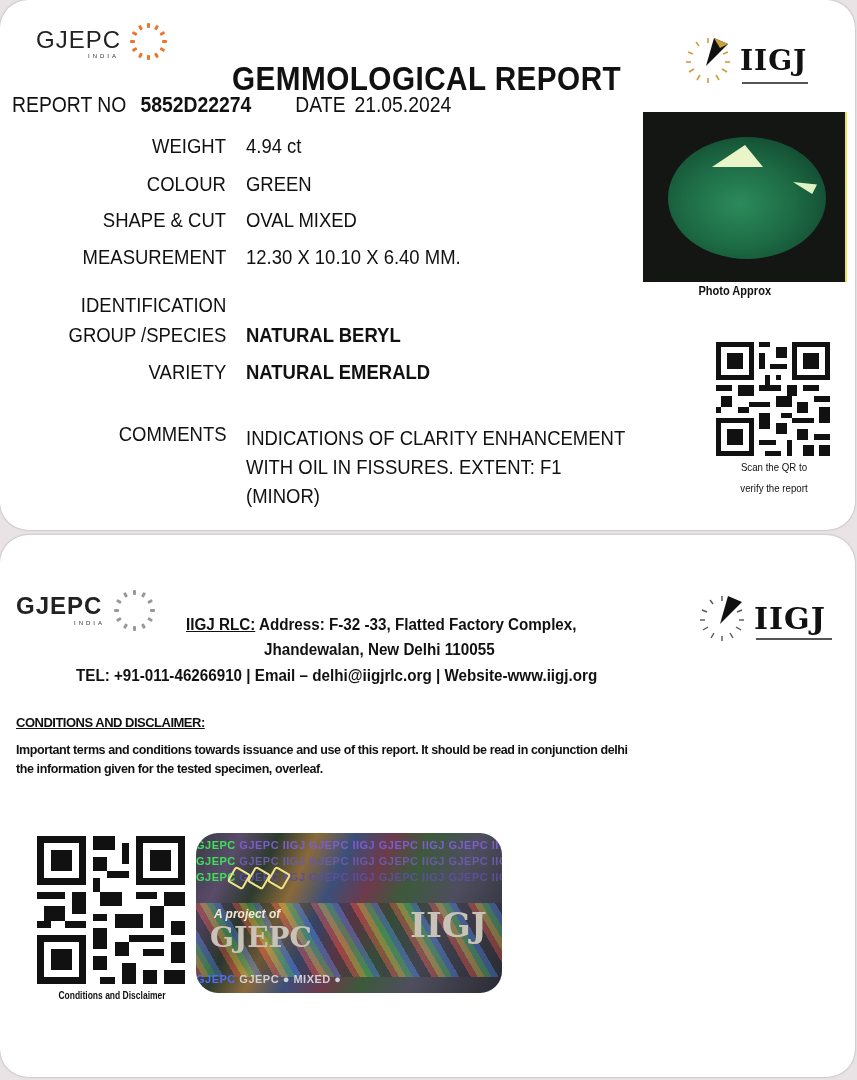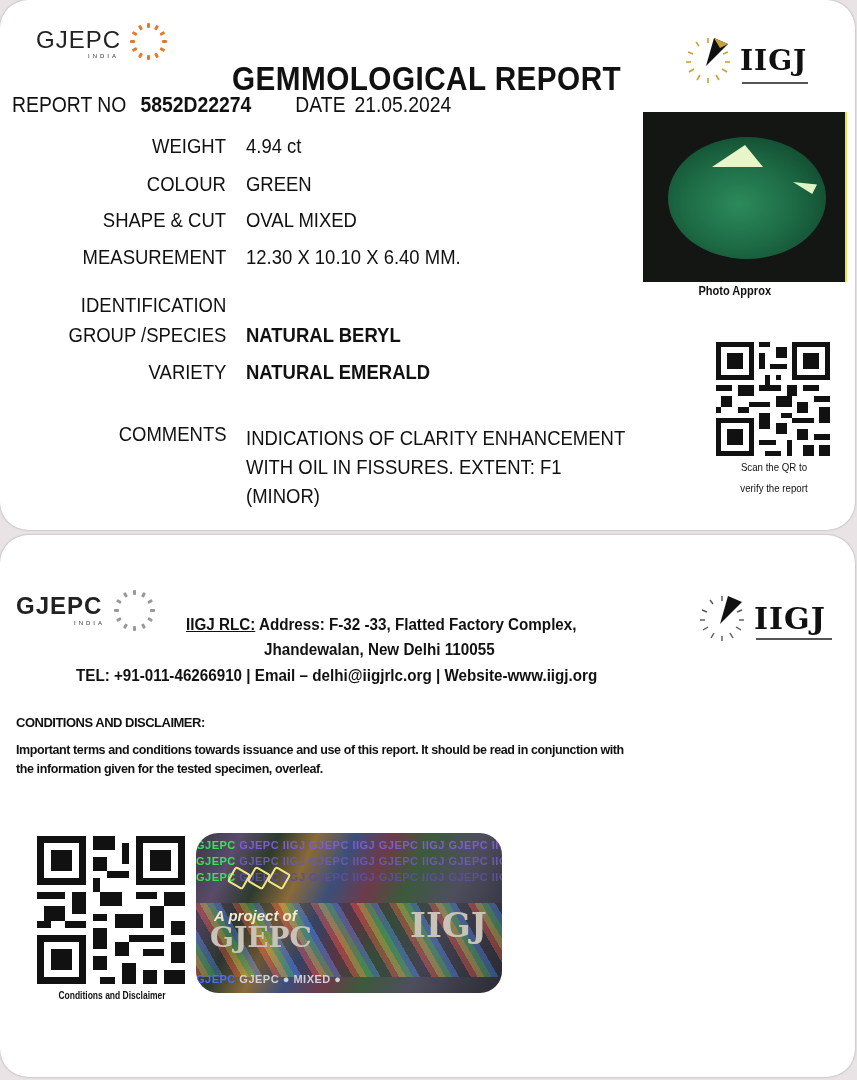--- a/index.html
+++ b/index.html
@@ -42,21 +42,21 @@
     .facet1 { position:absolute; left:60px; top:33px; width:60px; height:22px; background:#e9f5c8; clip-path:polygon(15% 100%,70% 0,100% 100%); }
     .facet2 { position:absolute; left:150px; top:70px; width:24px; height:12px; background:#dff2c4; clip-path:polygon(0 0,100% 20%,80% 100%); }
     .cap { position:absolute; font-size:13px; font-weight:bold; transform:scaleX(0.85); }
 
     .qr { position:absolute; background:#fff; }
     .qr svg { display:block; }
     .qrcap { position:absolute; font-size:11px; text-align:center; transform:scaleX(0.88); line-height:21px; }
 
     .addr { position:absolute; font-size:16px; font-weight:bold; white-space:nowrap; color:#111; transform:scaleX(0.95); transform-origin:left; }
     .addr u { text-decoration:underline; }
-    .cond-h { position:absolute; left:16px; top:715px; font-size:13px; font-weight:bold; letter-spacing:-0.5px; }
+    .cond-h { position:absolute; left:16px; top:715px; font-size:13px; font-weight:bold; text-decoration:underline; letter-spacing:-0.5px; }
     .cond-t { position:absolute; left:16px; font-size:12.5px; font-weight:bold; letter-spacing:-0.4px; white-space:nowrap; }
 
     .holo { position:absolute; left:196px; top:833px; width:306px; height:160px; border-radius:22px; overflow:hidden;
       background:linear-gradient(115deg,#3a3a44 0%,#5a4b6a 12%,#2d3b2e 22%,#8a6a3a 32%,#3b4f7a 42%,#6d3a4a 52%,#3c5a3c 62%,#4e4e5e 75%,#2a2a33 100%); }
     .holo .strip { position:absolute; left:0; right:0; font-size:11px; font-weight:bold; white-space:nowrap; letter-spacing:0.5px; }
     .holo .hex { position:absolute; width:14px; height:14px; border:2px solid #f0e28a; border-radius:3px; transform:rotate(30deg); }
     .holo .big { position:absolute; font-family:"DejaVu Serif", serif; font-weight:bold; color:#c9c2b6; }
     .holo .rainbow { position:absolute; left:0; right:0; top:70px; height:74px;
       background:repeating-linear-gradient(60deg, rgba(255,80,60,0.35) 0 6px, rgba(255,220,70,0.35) 6px 12px, rgba(80,220,120,0.35) 12px 18px, rgba(70,140,255,0.35) 18px 24px, rgba(40,40,50,0.3) 24px 34px); }
   </style>
@@ -243,21 +243,21 @@
   </svg>
   <span class="txt" style="font-size:30px;margin-left:4px;">IIGJ</span>
   <span class="tag" style="left:62px;top:48px;width:76px;"></span>
 </div>
 
 <div class="addr" style="left:186px;top:616px;"><u>IIGJ RLC:</u><span> Address: F-32 -33, Flatted Factory Complex,</span></div>
 <div class="addr" style="left:264px;top:641px;">Jhandewalan, New Delhi 110055</div>
 <div class="addr" style="left:76px;top:667px;">TEL: +91-011-46266910 | Email – delhi@iigjrlc.org | Website-www.iigj.org</div>
 
 <div class="cond-h">CONDITIONS AND DISCLAIMER:</div>
-<div class="cond-t" style="top:743px;">Important terms and conditions towards issuance and use of this report. It should be read in conjunction with</div>
+<div class="cond-t" style="top:743px;">Important terms and conditions towards issuance and use of this report. It should be read in conjunction delhi</div>
 <div class="cond-t" style="top:762px;">the information given for the tested specimen, overleaf.</div>
 
 <div class="qr" style="left:37px;top:836px;">
   <svg width="148" height="148" viewBox="0 0 21 21" shape-rendering="crispEdges">
     <rect width="21" height="21" fill="#fff"></rect>
     <g fill="#111">
       <path d="M0 0h7v7H0zM1 1v5h5V1zM2 2h3v3H2z" fill-rule="evenodd"></path>
       <path d="M14 0h7v7h-7zM15 1v5h5V1zM16 2h3v3h-3z" fill-rule="evenodd"></path>
       <path d="M0 14h7v7H0zM1 15v5h5v-5zM2 16h3v3H2z" fill-rule="evenodd"></path>
       <rect x="8" y="0" width="3" height="2"></rect>
@@ -293,17 +293,17 @@
 <div style="position:absolute;left:37px;top:990px;width:150px;text-align:center;font-size:10px;font-weight:bold;transform:scaleX(0.85);">Conditions and Disclaimer</div>
 
 <div class="holo">
   <div class="rainbow"></div>
   <div class="strip" style="top:6px;color:#7c5ccf;"><span style="color:#3ee05a;">GJEPC</span> <span>GJEPC IIGJ GJEPC IIGJ GJEPC IIGJ GJEPC IIGJ</span></div>
   <div class="strip" style="top:22px;color:#6a5aa8;"><span style="color:#3ee05a;">GJEPC</span> <span>GJEPC IIGJ GJEPC IIGJ GJEPC IIGJ GJEPC IIGJ</span></div>
   <div class="strip" style="top:38px;color:#5b4f9a;"><span style="color:#3ee05a;">GJEPC</span> <span>GJEPC IIGJ GJEPC IIGJ GJEPC IIGJ GJEPC IIGJ</span></div>
   <div class="hex" style="left:34px;top:36px;"></div>
   <div class="hex" style="left:54px;top:36px;"></div>
   <div class="hex" style="left:74px;top:36px;"></div>
-  <div style="position:absolute;left:18px;top:74px;font-size:15px;font-weight:bold;color:#f2e9d0;font-style:italic;">A project of</div>
+  <div style="position:absolute;left:18px;top:74px;font-size:12px;font-weight:bold;color:#f2e9d0;font-style:italic;">A project of</div>
   <div class="big" style="left:14px;top:88px;font-size:28px;">GJEPC</div>
   <div class="big" style="left:214px;top:72px;font-size:34px;">IIGJ</div>
   <div class="strip" style="top:140px;color:#d0d0d8;"><span style="color:#4a6dff;">GJEPC</span> <span>GJEPC ● MIXED ●</span></div>
 </div>
 
 </body></html>

